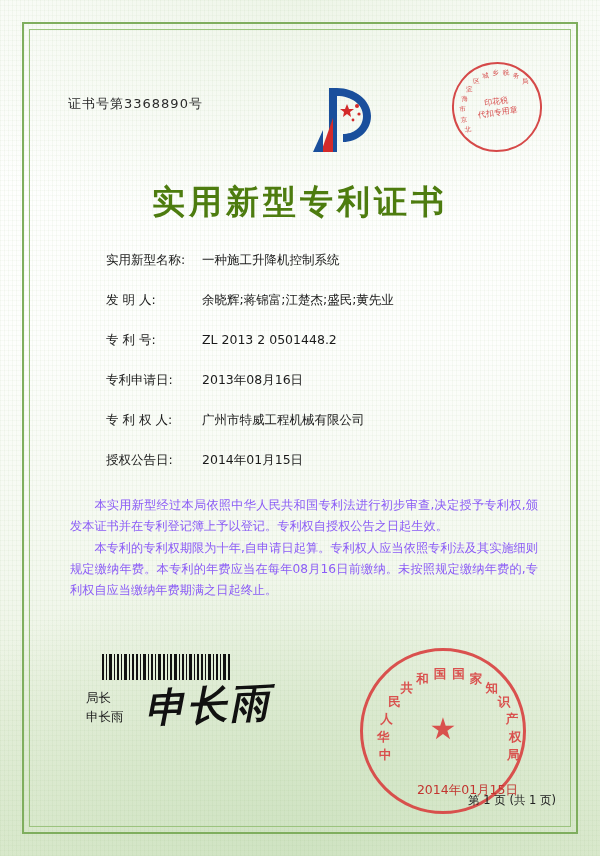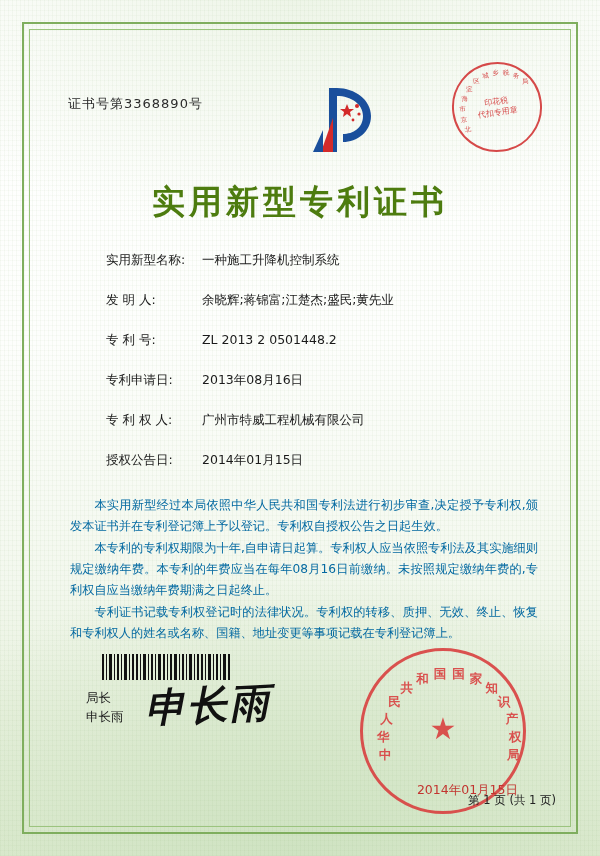--- a/index.html
+++ b/index.html
@@ -154,21 +154,21 @@
     margin-left: 8px;
   }
 
   .body-text {
     position: absolute;
     left: 30px;
     right: 22px;
     top: 455px;
     font-size: 12.2px;
     line-height: 21px;
-    color: #0369a1;
+    color: #8b5cf6;
     text-align: justify;
     font-family: "DejaVu Sans", sans-serif;
   }
   .body-text p {
     margin: 0 0 1px 0;
     text-indent: 2em;
   }
 
   .barcode {
     position: absolute;
@@ -324,21 +324,20 @@
       </div>
       <div class="field">
         <span class="lbl">授权公告日:</span>
         <span class="val">2014年01月15日</span>
       </div>
     </div>
 
     <div class="body-text">
       <p>本实用新型经过本局依照中华人民共和国专利法进行初步审查,决定授予专利权,颁发本证书并在专利登记簿上予以登记。专利权自授权公告之日起生效。</p>
       <p>本专利的专利权期限为十年,自申请日起算。专利权人应当依照专利法及其实施细则规定缴纳年费。本专利的年费应当在每年08月16日前缴纳。未按照规定缴纳年费的,专利权自应当缴纳年费期满之日起终止。</p>
-      <p>专利证书记载专利权登记时的法律状况。专利权的转移、质押、无效、终止、恢复和专利权人的姓名或名称、国籍、地址变更等事项记载在专利登记簿上。</p>
     </div>
 
     <div class="barcode">
       <svg viewBox="0 0 130 26" width="130" height="26" aria-hidden="true">
         <g fill="#111">
           <rect x="0" y="0" width="2" height="26"></rect>
             <rect x="4" y="0" width="1" height="26"></rect>
           <rect x="7" y="0" width="3" height="26"></rect>
             <rect x="12" y="0" width="1" height="26"></rect>
           <rect x="15" y="0" width="2" height="26"></rect>

